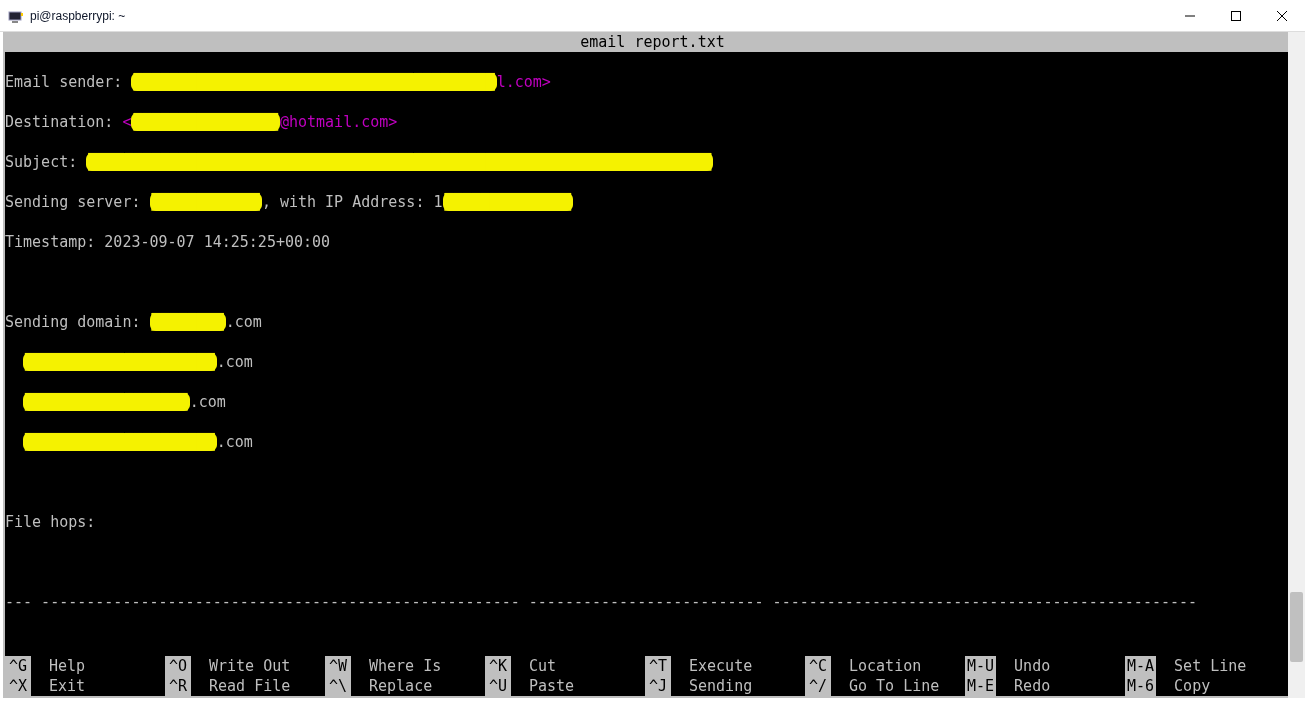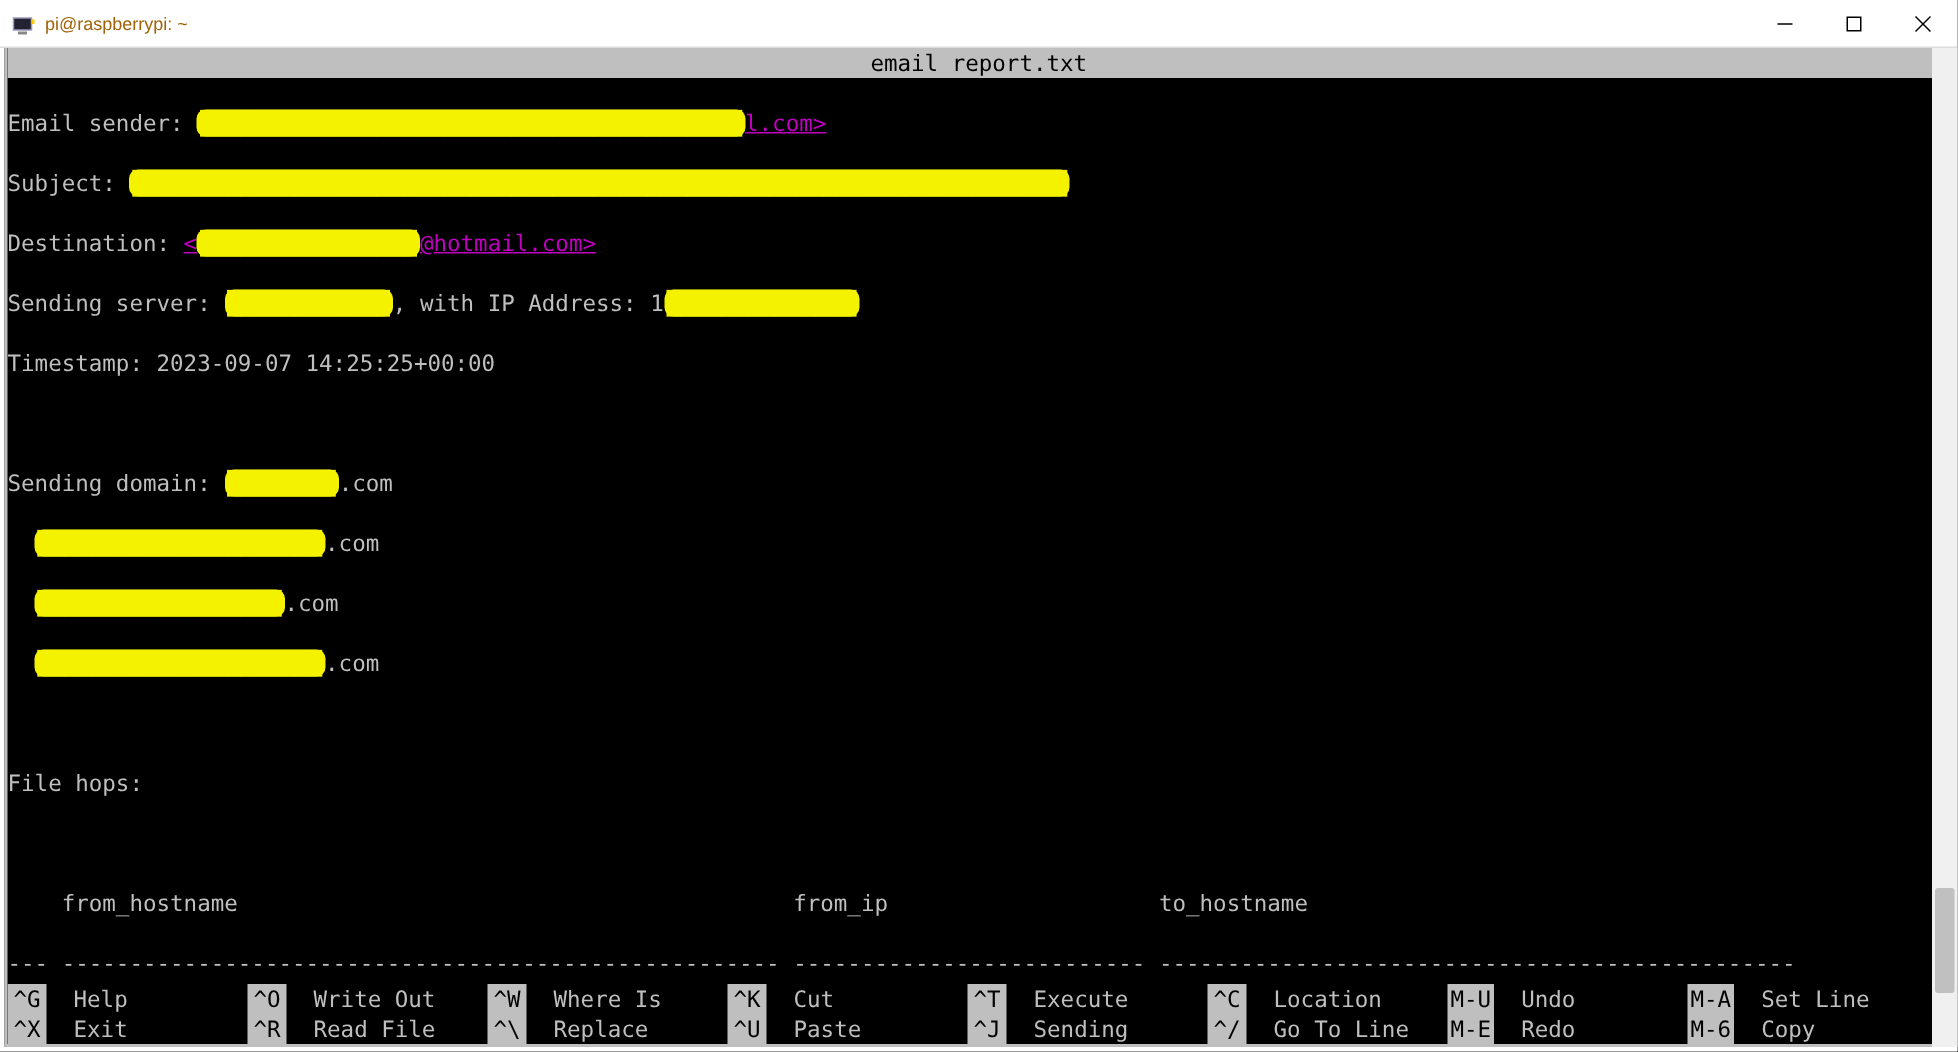--- a/index.html
+++ b/index.html
@@ -28,21 +28,21 @@
     padding: 0 0 0 8px;
     box-sizing: border-box;
   }
   .titlebar .icon {
     width: 16px;
     height: 16px;
     margin-right: 6px;
   }
   .titlebar .title {
     font-size: 12px;
-    color: #a16207;
+    color: #0f172a;
     flex: 0 0 auto;
   }
   .titlebar .spacer { flex: 1 1 auto; }
   .titlebar .winbtn {
     width: 46px;
     height: 32px;
     display: flex;
     align-items: center;
     justify-content: center;
   }
@@ -83,21 +83,21 @@
     position: absolute;
     left: 50%;
     transform: translateX(-50%);
   }
 
   .body-text {
     padding: 0;
     position: relative;
   }
   .line { height: 20px; }
-  .mag { color: #c000c0; text-decoration: underline; }
+  .mag { color: #c000c0; }
   .rd { background: #f5f200; color: #f5f200; border-radius: 6px; padding: 0 2px; }
 
   .right-scroll-markers {
     position: absolute;
     right: 0;
     top: 0;
     width: 10px;
     color: #000;
     background: #bfbfbf;
     font-family: "Consolas", "Menlo", monospace;
@@ -187,33 +187,32 @@
   </div>
 
   <div class="terminal-outer">
     <div class="nano-header">
       <span class="left">GNU nano 5.4</span>
       <span class="center">email report.txt</span>
     </div>
 
     <div class="terminal body-text">
 <div class="line"><span>Email sender: </span><span class="rd">████████████████████████████████████████</span><span class="mag">l.com&gt;</span></div>
+<div class="line"><span>Destination: </span><span class="mag">&lt;</span><span class="rd">████████████████</span><span class="mag">@hotmail.com&gt;</span></div>
 <div class="line"><span>Subject: </span><span class="rd">█████████████████████████████████████████████████████████████████████</span></div>
-<div class="line"><span>Destination: </span><span class="mag">&lt;</span><span class="rd">████████████████</span><span class="mag">@hotmail.com&gt;</span></div>
 <div class="line"><span>Sending server: </span><span class="rd">████████████</span><span>, with IP Address: 1</span><span class="rd">██████████████</span></div>
 <div class="line"><span>Timestamp: 2023-09-07 14:25:25+00:00</span></div>
 <div class="line"></div>
 <div class="line"><span>Sending domain: </span><span class="rd">████████</span><span>.com</span></div>
 <div class="line"><span>  </span><span class="rd">█████████████████████</span><span>.com</span></div>
 <div class="line"><span>  </span><span class="rd">██████████████████</span><span>.com</span></div>
 <div class="line"><span>  </span><span class="rd">█████████████████████</span><span>.com</span></div>
 <div class="line"></div>
 <div class="line"><span>File hops:</span></div>
 <div class="line"></div>
-<div class="line"><span>    from_hostname                                         from_ip                    to_hostname</span></div>
 <div class="line"><span>--- ----------------------------------------------------- -------------------------- -----------------------------------------------</span></div>
 
 
 
 
 
 
 
 
 

